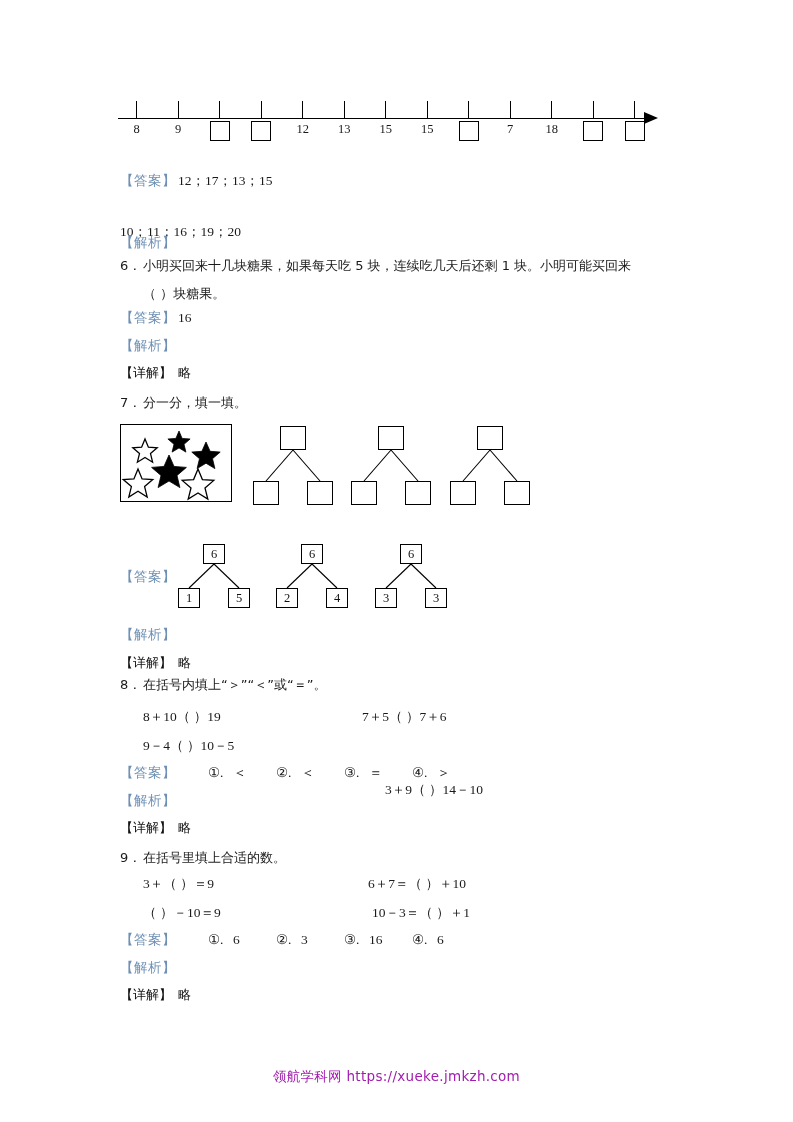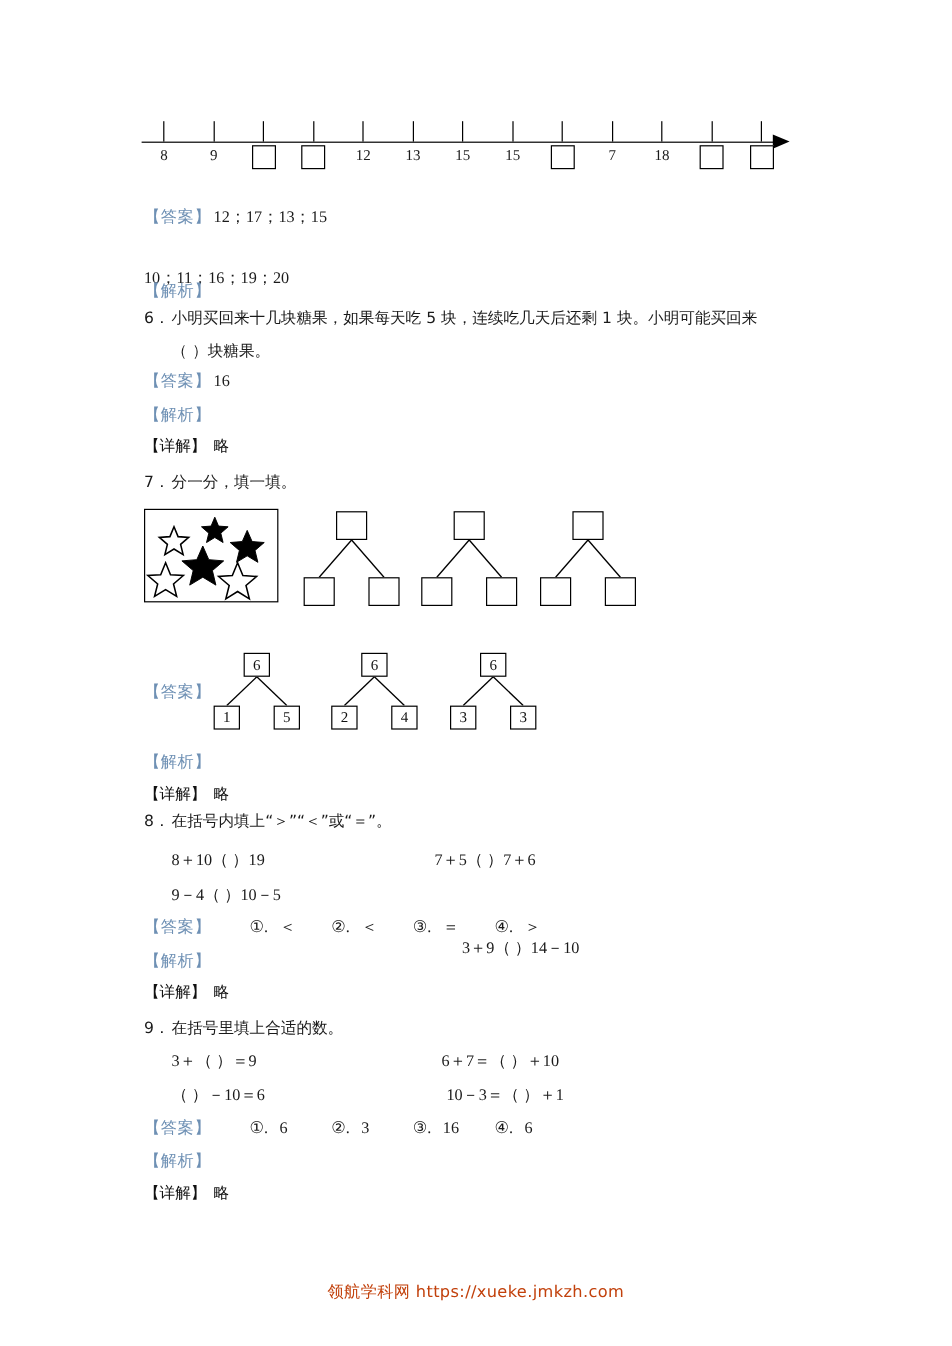--- a/index.html
+++ b/index.html
@@ -96,21 +96,21 @@
   }
   .tree svg { position: absolute; left: 0; top: 0; overflow: visible; }
 
   
   #footer {
     position: absolute;
     left: 0; top: 1068px;
     width: 793px;
     text-align: center;
     font-size: 13.5px;
-    color: #c2410c;
+    color: #a21caf;
     font-family: "DejaVu Sans", "Liberation Sans", sans-serif;
     letter-spacing: 0.3px;
   }
 </style>
 </head>
 <body>
 
 <div class="page">
 
   <div id="numberline">
@@ -266,21 +266,21 @@
 
   <div class="txt tag" style="left:120px; top:794px;">【解析】</div>
   <div class="txt cn tag-dark" style="left:120px; top:821px;">【详解】</div>
   <div class="txt cn tag-dark" style="left:178px; top:821px;">略</div>
 
   <div class="txt cn" style="left:120px; top:851px;">9．</div>
   <div class="txt cn" style="left:143px; top:851px;">在括号里填上合适的数。</div>
 
   <div class="txt num" style="left:143px; top:877px;">3＋（          ）＝9</div>
   <div class="txt num" style="left:368px; top:877px;">6＋7＝（          ）＋10</div>
-  <div class="txt num" style="left:143px; top:906px;">（          ）－10＝6</div>
+  <div class="txt num" style="left:143px; top:906px;">（          ）－10＝9</div>
   <div class="txt num" style="left:372px; top:906px;">10－3＝（          ）＋1</div>
 
   <div class="txt tag" style="left:120px; top:933px;">【答案】</div>
   <div id="q9-answers">
       <div class="txt num" style="left: 208px; top: 933px;">①.</div>
       <div class="txt num" style="left: 233px; top: 933px;">6</div>
       <div class="txt num" style="left: 276px; top: 933px;">②.</div>
       <div class="txt num" style="left: 301px; top: 933px;">3</div>
       <div class="txt num" style="left: 344px; top: 933px;">③.</div>
       <div class="txt num" style="left: 369px; top: 933px;">16</div>

